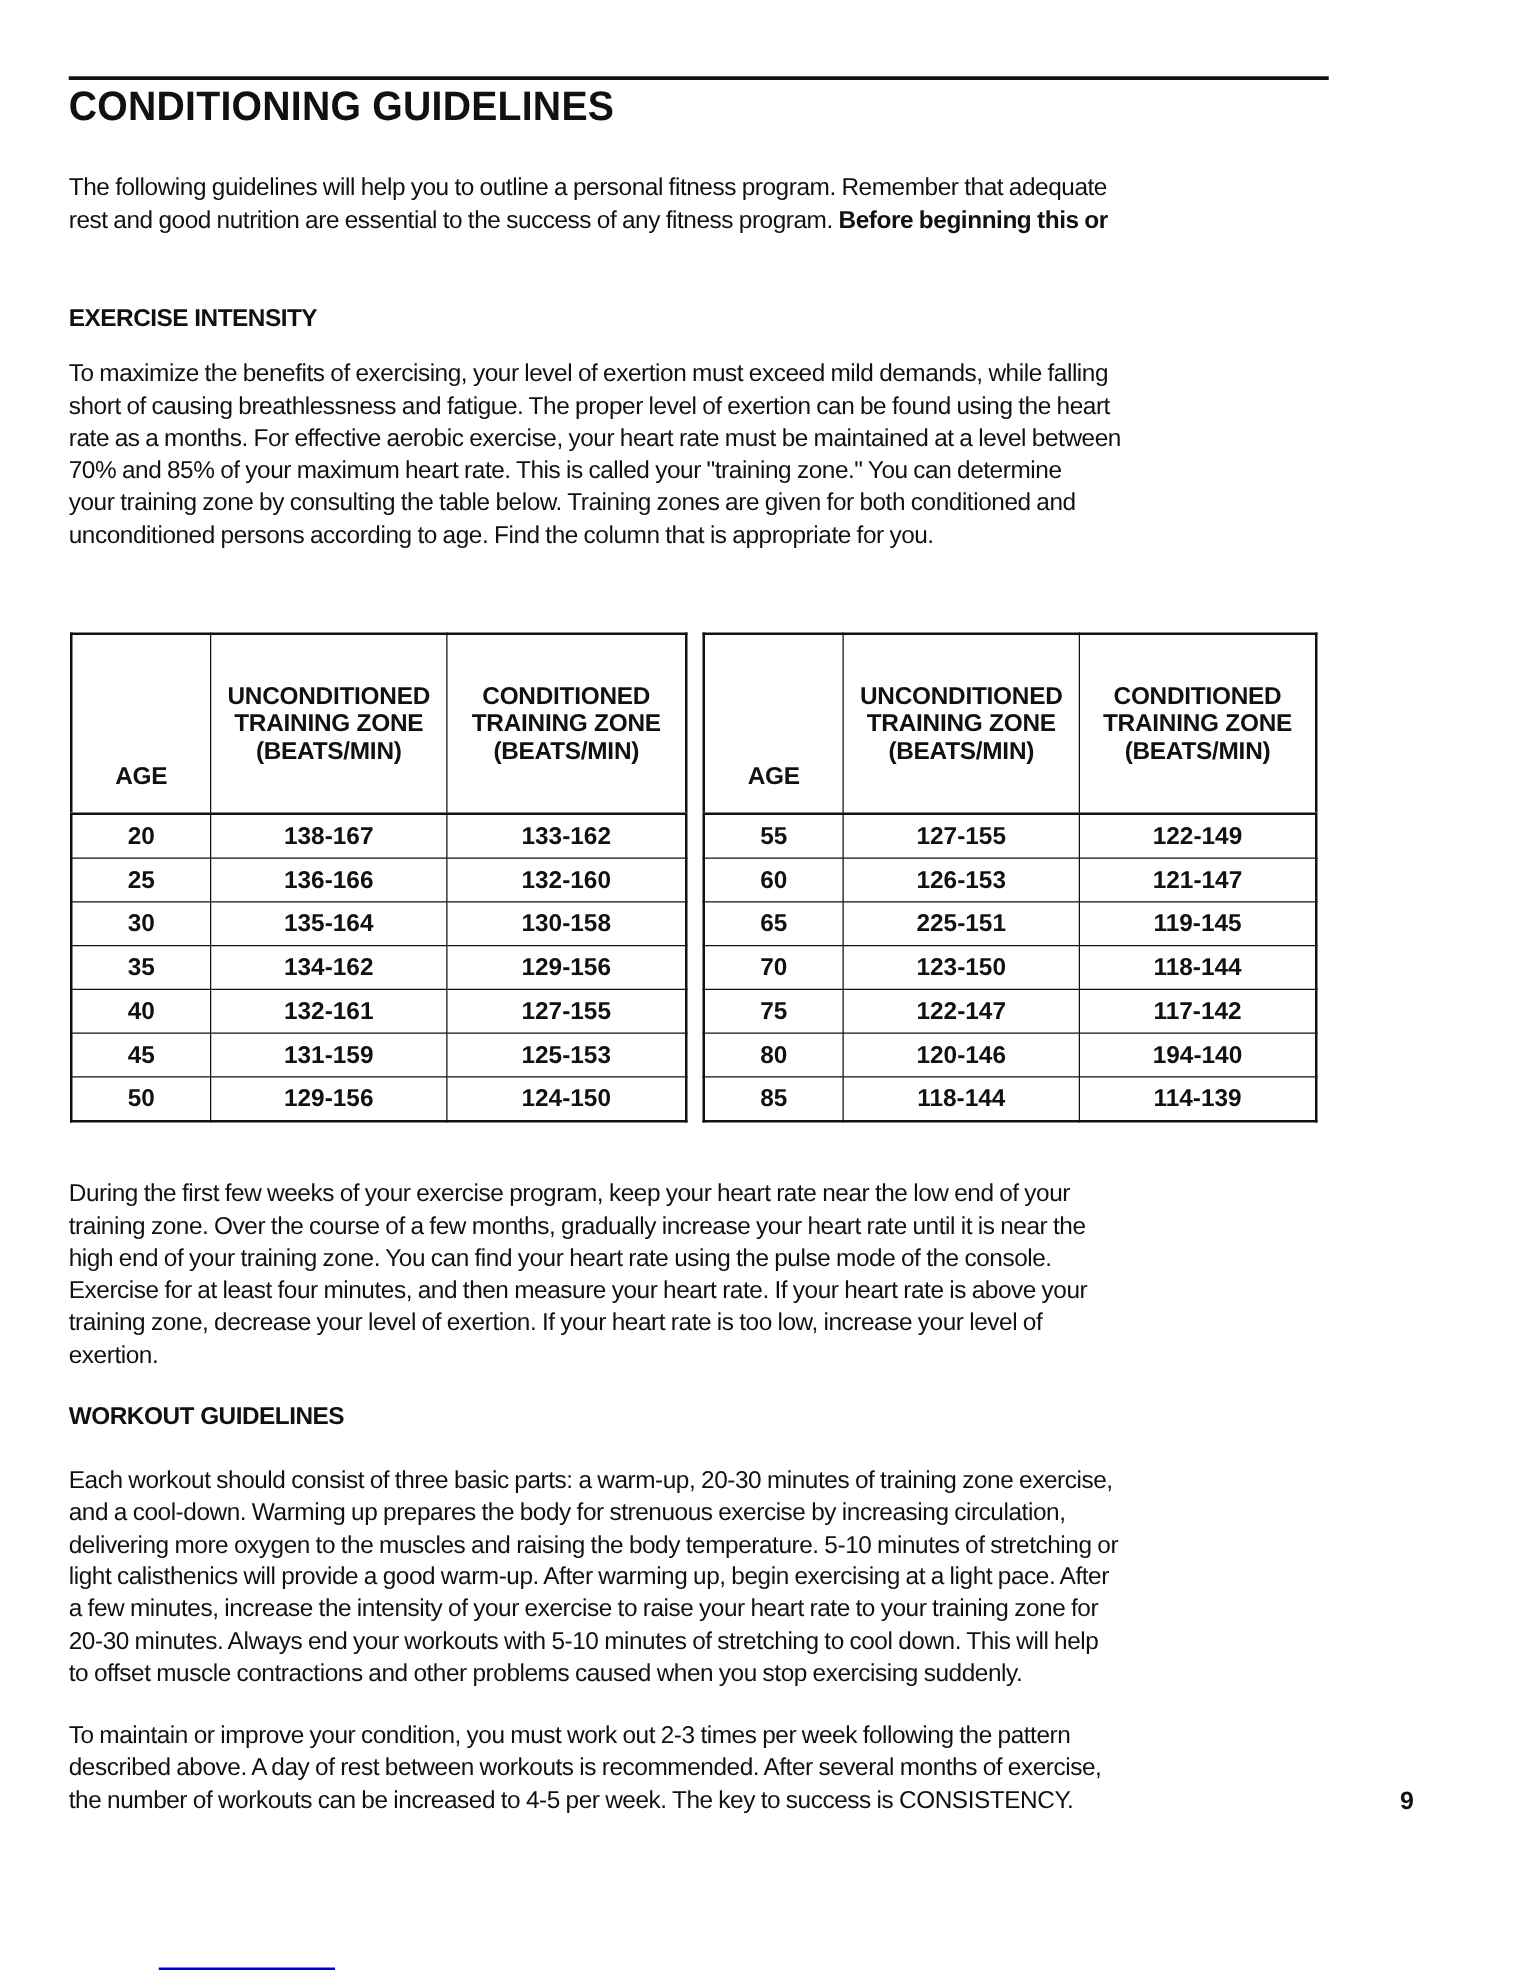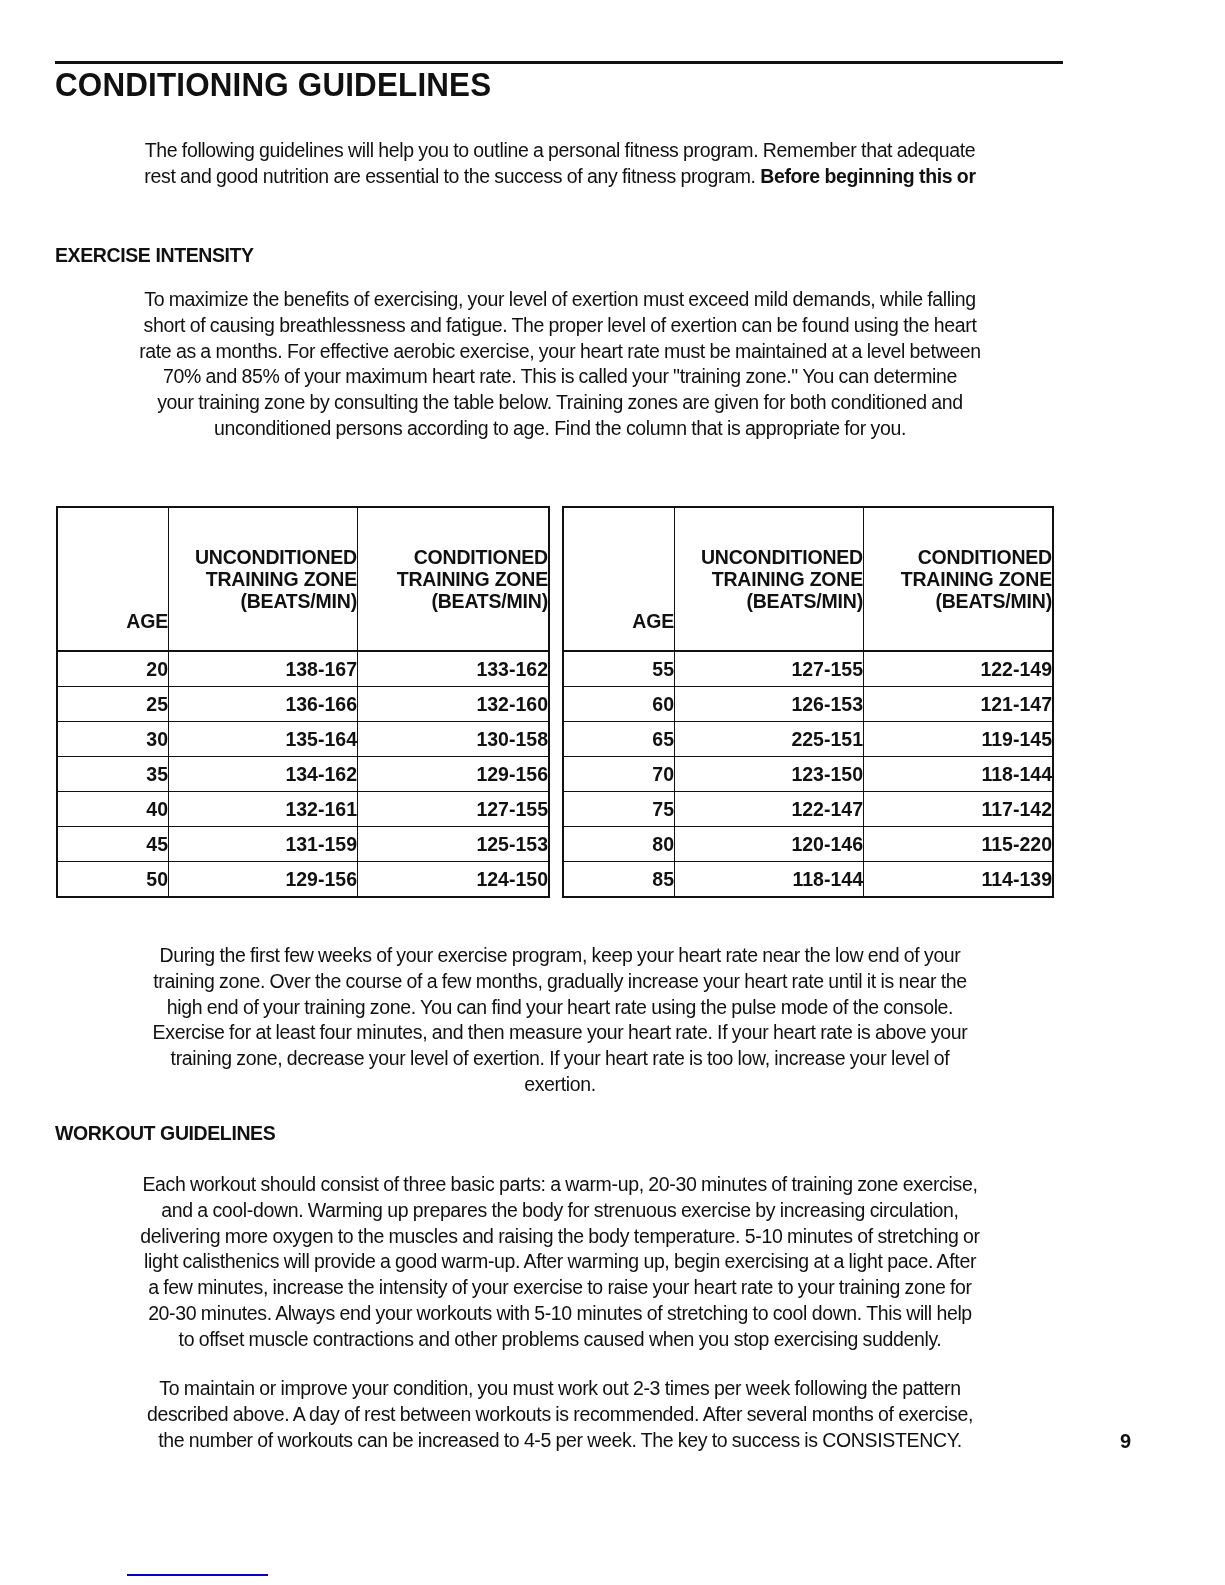--- a/index.html
+++ b/index.html
@@ -36,21 +36,20 @@
     }
     .para {
       position: absolute;
       left: 55px;
       width: 1010px;
       margin: 0;
       font-size: 19.5px;
       line-height: 25.8px;
       letter-spacing: -0.35px;
       word-spacing: -0.5px;
-      text-align: center;
     }
     .para b { font-weight: bold; }
     .section-heading {
       position: absolute;
       left: 55px;
       margin: 0;
       font-size: 19.5px;
       font-weight: bold;
       letter-spacing: -0.4px;
     }
@@ -60,21 +59,21 @@
     .zone-table {
       position: absolute;
       top: 506px;
       border-collapse: collapse;
       border: 2px solid #111;
       font-weight: bold;
       font-size: 19.5px;
     }
     .zone-table th, .zone-table td {
       border: 1.5px solid #111;
-      text-align: right;
+      text-align: center;
       padding: 0;
     }
     .zone-table th {
       height: 124px;
       vertical-align: middle;
       font-size: 19.5px;
       line-height: 22px;
       letter-spacing: -0.2px;
     }
     .zone-table th.age-head { vertical-align: bottom; padding-bottom: 18px; }
@@ -219,21 +218,21 @@
         <td>118-144</td>
       </tr>
       <tr>
         <td>75</td>
         <td>122-147</td>
         <td>117-142</td>
       </tr>
       <tr>
         <td>80</td>
         <td>120-146</td>
-        <td>115-220</td>
+        <td>194-140</td>
       </tr>
       <tr>
         <td>85</td>
         <td>118-144</td>
         <td>114-139</td>
       </tr>
     </tbody>
 </table>
 
 <p class="para" style="top:943px;">

